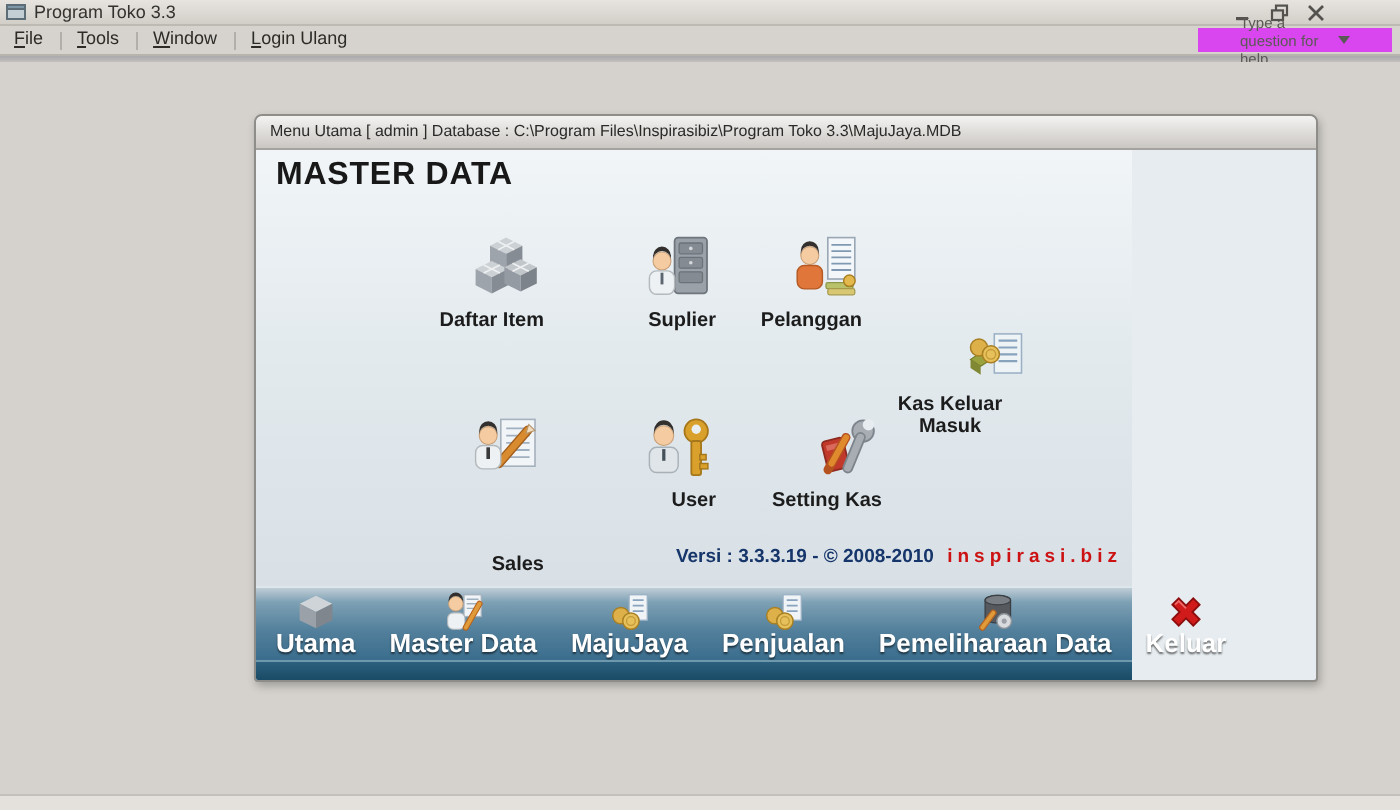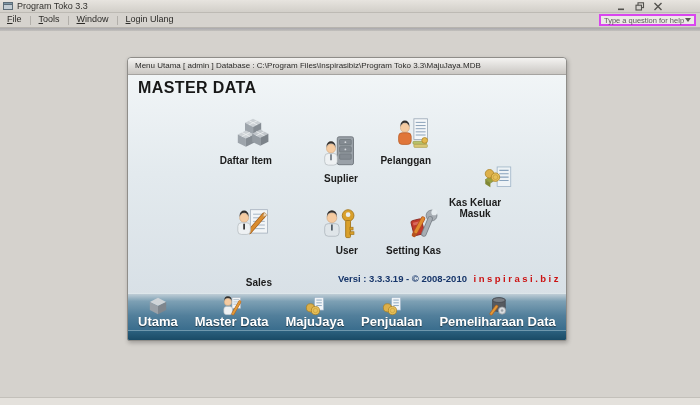--- a/index.html
+++ b/index.html
@@ -23,33 +23,33 @@
   .win-controls span { width:10px; height:9px; display:block; cursor:default; }
   .menubar {
     height:15px; background:#d6d3ce; border-bottom:1px solid #b7b4ae;
     display:flex; align-items:center; font-size:9px; color:#2c2b28;
     position:relative;
   }
   .menubar .m-item { padding:1px 7px; height:17px; line-height:12px; cursor:default; }
   .menubar .m-sep { width:1px; height:9px; background:#b2afaa; margin:0 1px; }
   .helpbox {
     position:absolute; right:4px; top:1px; width:97px; height:12px;
-    background:#eceae6; border:2px solid #d946ef;
+    background:#eceae6; border:6px solid #d946ef;
     font-size:7.5px; color:#5a5955; display:flex; align-items:center;
-    padding:0 3px; justify-content:space-between;
+    padding:0 15px; justify-content:space-between;
   }
   .helpbox .arrow { width:0; height:0; border-left:3px solid transparent;
     border-right:3px solid transparent; border-top:4px solid #5a5955; }
   .menustrip { height:3px; background:linear-gradient(#a9a8ad,#c3c1bc); }
   .mdi { position:absolute; left:0; top:31px; right:0; bottom:8px; background:#d5d2cd; }
   .bottomstrip { position:absolute; left:0; bottom:0; width:700px; height:8px;
     background:#e4e1dc; border-top:1px solid #c3c0ba; }
   
   .child {
-    position:absolute; left:127px; top:26px; width:440px; height:284px;
+    position:absolute; left:127px; top:26px; width:532px; height:284px;
     border:1px solid #8f8d89; border-radius:4px 4px 2px 2px;
     box-shadow:1px 2px 4px rgba(0,0,0,0.25);
     background:#e6ecef; overflow:hidden;
   }
   .child-titlebar {
     height:17px; background:linear-gradient(#f4f3f1,#cac7c3);
     border-bottom:1px solid #a5a3a0; border-radius:3px 3px 0 0;
     font-size:8px; color:#2b2a28; line-height:16px; padding:0 7px;
     white-space:nowrap; overflow:hidden;
   }
@@ -146,21 +146,21 @@
           <g transform="translate(18,14)">
               <path d="M9 0 L18 4.5 L9 9 L0 4.5 Z" fill="#c2c7cc"></path>
               <path d="M0 4.5 L9 9 L9 18 L0 13.5 Z" fill="#949ba2"></path>
               <path d="M9 9 L18 4.5 L18 13.5 L9 18 Z" fill="#7c838a"></path>
               <path d="M4.5 2.2 L13.5 6.7 M13.5 2.2 L4.5 6.7" stroke="#eef0f1" stroke-width="0.9"></path>
             </g>
         </svg>
         <span class="gi-label">Daftar Item</span>
       </div>
 
-      <div class="grid-item" style="left:136px; top:60px;">
+      <div class="grid-item" style="left:136px; top:42px;">
         <svg class="gi-icon" viewBox="0 0 40 40">
           <rect x="17" y="2" width="18" height="31" rx="2" fill="#9aa1a8" stroke="#6e757c" stroke-width="1"></rect>
           <rect x="19.5" y="5" width="13" height="6" rx="1" fill="#848b92" stroke="#6b7278" stroke-width="0.7"></rect>
           <rect x="19.5" y="13" width="13" height="6" rx="1" fill="#848b92" stroke="#6b7278" stroke-width="0.7"></rect>
           <rect x="19.5" y="21" width="13" height="6" rx="1" fill="#848b92" stroke="#6b7278" stroke-width="0.7"></rect>
           <circle cx="26" cy="8" r="1" fill="#d7dadd"></circle>
             <circle cx="26" cy="16" r="1" fill="#d7dadd"></circle>
           <circle cx="10" cy="15" r="5" fill="#f5cba1" stroke="#caa077" stroke-width="0.6"></circle>
           <path d="M5 14.5 A5 5 0 0 1 15 14.5 L15 12.5 A5 5.5 0 0 0 5 12.5 Z" fill="#332f2c"></path>
           <rect x="3" y="20.5" width="14" height="13" rx="4" fill="#eef1f3" stroke="#b3b9bd" stroke-width="0.8"></rect>

